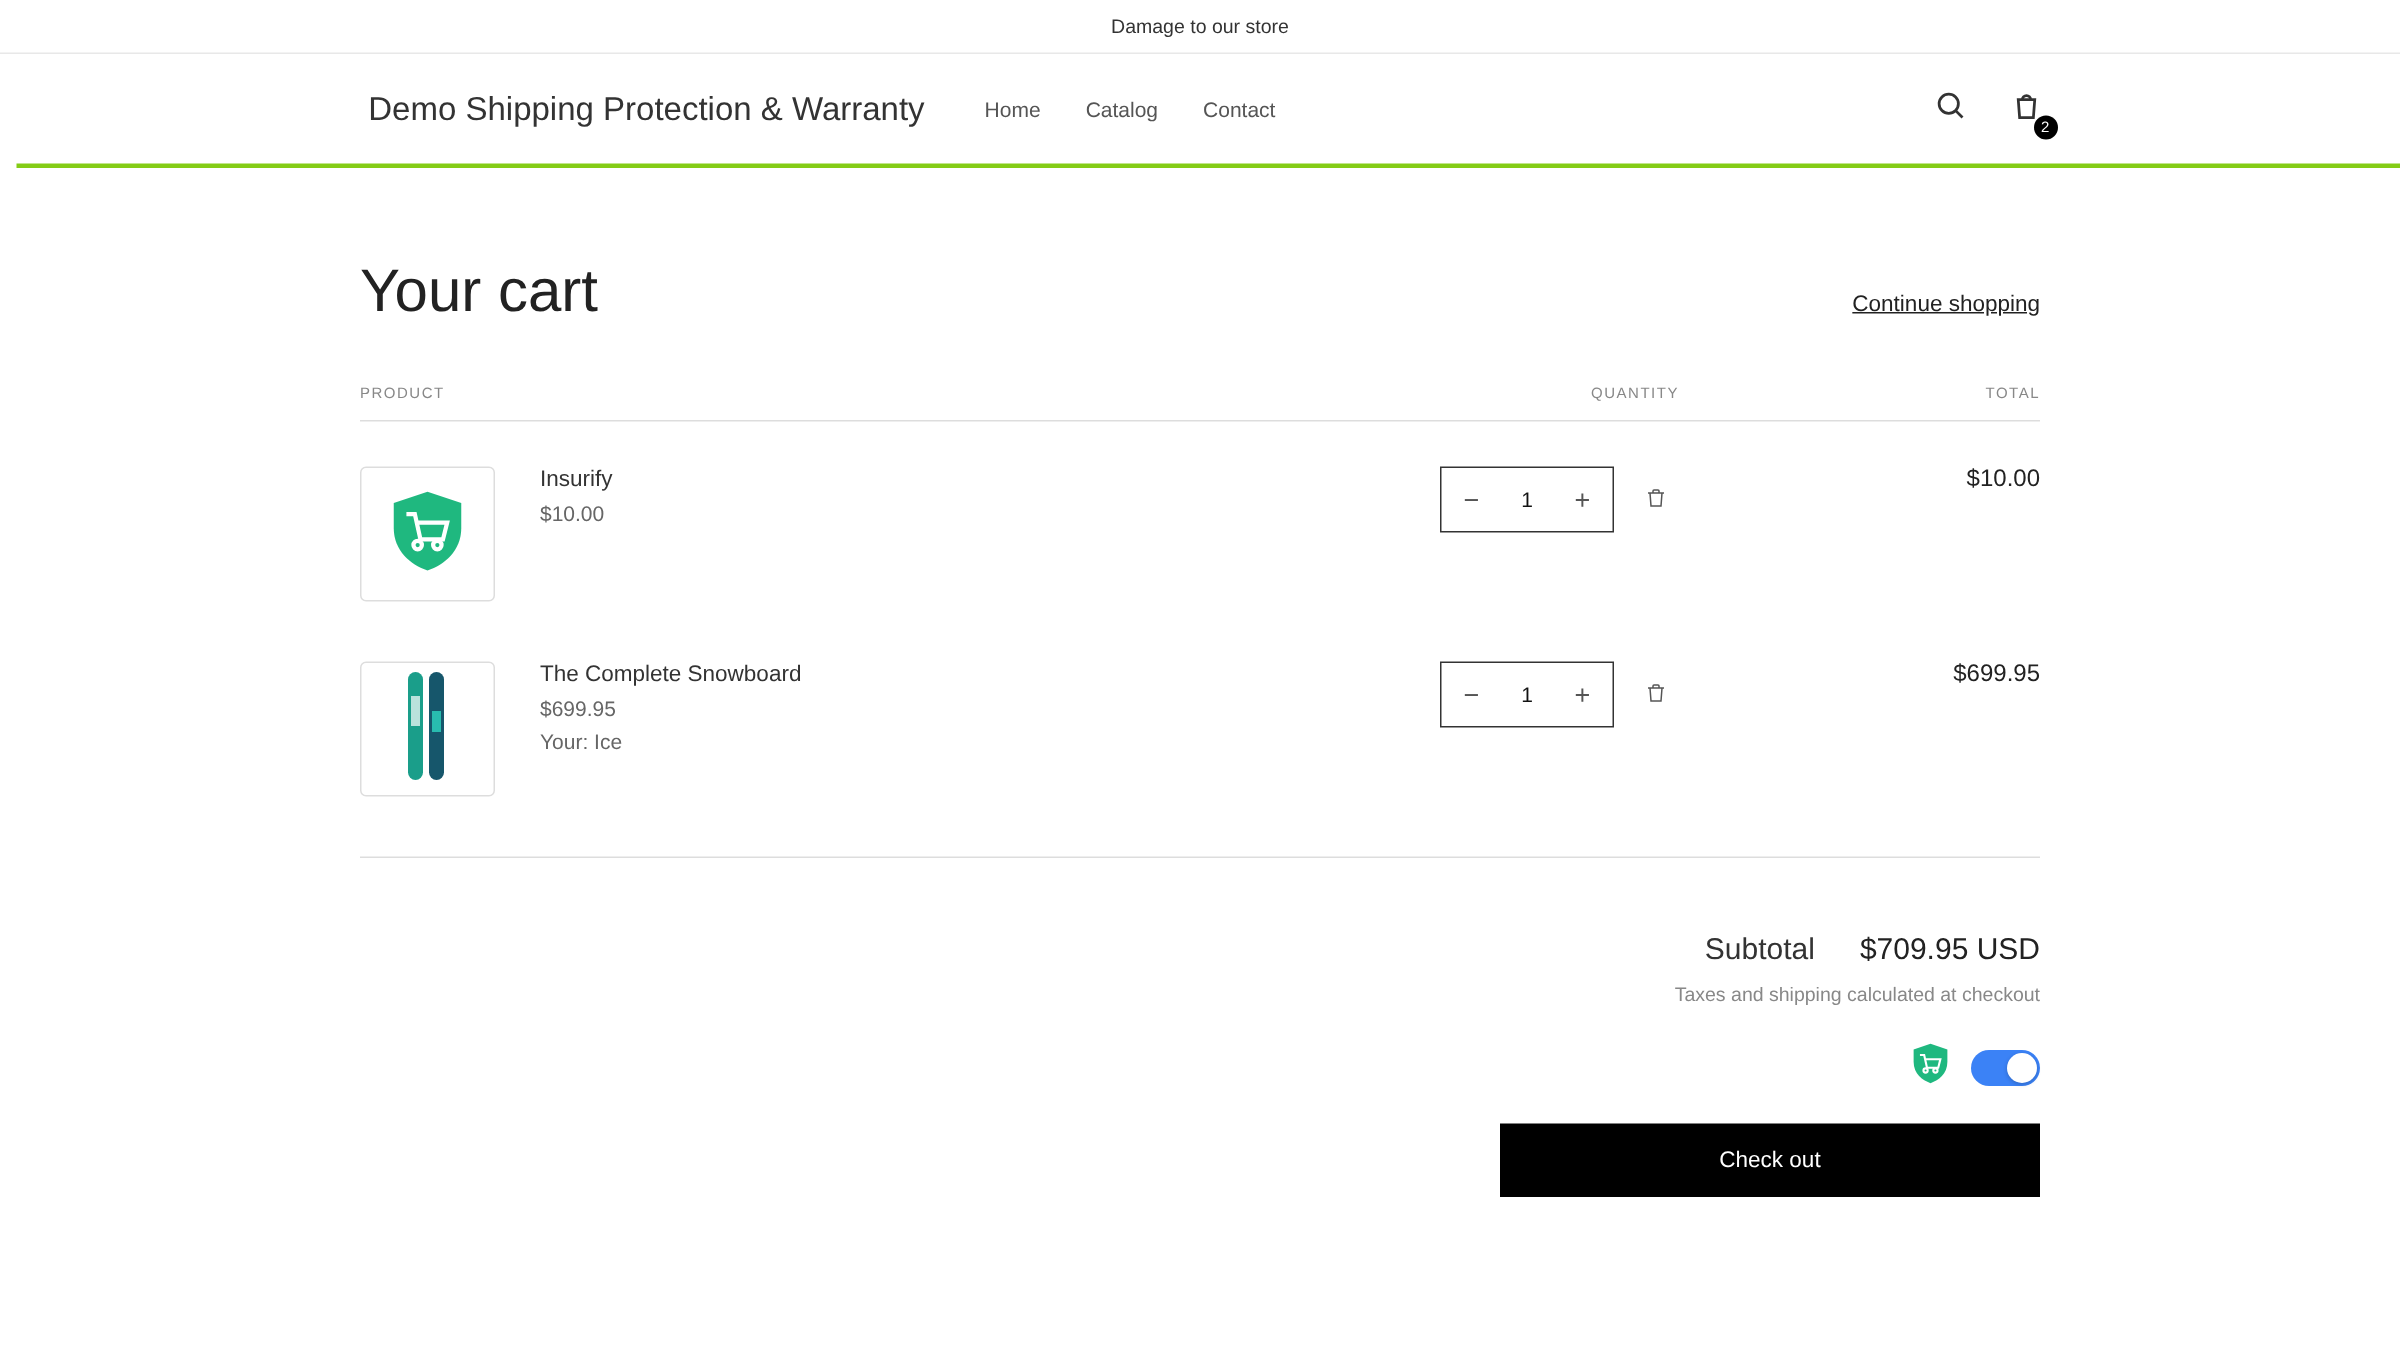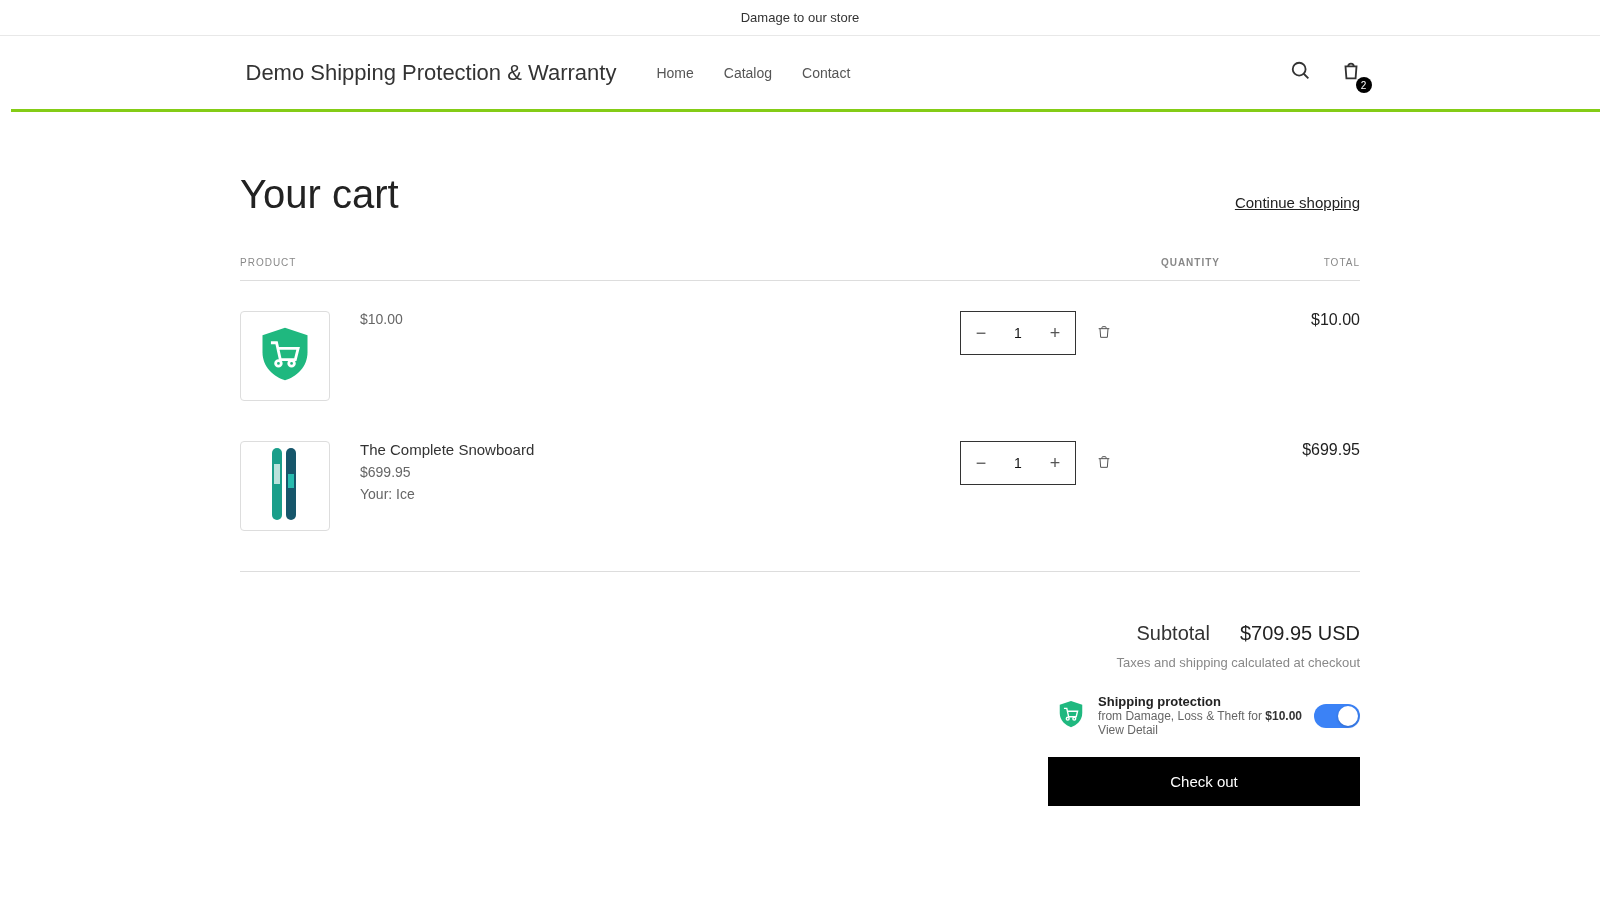--- a/index.html
+++ b/index.html
@@ -12,21 +12,21 @@
     .nav a { color: #555; text-decoration: none; font-size: 14px; }
     .header-icons { margin-left: auto; display: flex; gap: 20px; align-items: center; }
     .icon-btn { background: none; border: none; cursor: pointer; padding: 4px; position: relative; }
     .badge { position: absolute; bottom: -4px; right: -6px; background: #000; color: #fff; font-size: 10px; width: 16px; height: 16px; border-radius: 50%; display: flex; align-items: center; justify-content: center; }
     .container { max-width: 1200px; margin: 0 auto; padding: 60px 40px; }
     .cart-header { display: flex; justify-content: space-between; align-items: baseline; margin-bottom: 40px; gap: 42px; }
     .cart-title { font-size: 40px; font-weight: 400; color: #222; }
     .continue-link { color: #222; font-size: 15px; text-decoration: underline; }
     .cart-table-head { display: flex; border-bottom: 1px solid #ddd; padding-bottom: 12px; margin-bottom: 30px; font-size: 10px; letter-spacing: 1px; color: #888; text-transform: uppercase; }
     .col-product { flex: 1; }
-    .col-quantity { width: 260px; text-align: right; font-weight: bold; }
+    .col-quantity { width: 260px; text-align: center; }
     .col-total { width: 140px; text-align: right; }
     .cart-item { display: flex; align-items: flex-start; margin-bottom: 40px; }
     .item-image { width: 90px; height: 90px; border: 1px solid #ddd; border-radius: 4px; display: flex; align-items: center; justify-content: center; margin-right: 30px; flex-shrink: 0; }
     .item-info { flex: 1; }
     .item-name { font-size: 15px; color: #333; margin-bottom: 6px; }
     .item-price { font-size: 14px; color: #666; margin-bottom: 6px; }
     .item-variant { font-size: 14px; color: #666; }
     .item-quantity { width: 260px; display: flex; align-items: center; gap: 16px; }
     .qty-control { display: flex; align-items: center; border: 1px solid #333; height: 44px; }
     .qty-btn { width: 40px; height: 100%; background: none; border: none; cursor: pointer; font-size: 18px; color: #555; display:flex; align-items:center; justify-content:center;}
@@ -40,21 +40,21 @@
     .subtotal-value { color: #222; }
     .tax-note { font-size: 13px; color: #888; margin-bottom: 24px; }
     .protection-box { display: flex; align-items: center; gap: 12px; margin-bottom: 20px; }
     .protection-text { font-size: 12px; }
     .protection-title { font-weight: 700; color: #222; font-size: 13px; }
     .protection-desc { color: #666; }
     .protection-price { font-weight: 700; color: #333; }
     .protection-link { color: #666; cursor: pointer; }
     .toggle { width: 46px; height: 24px; background: #3b82f6; border-radius: 12px; position: relative; cursor: pointer; }
     .toggle-knob { width: 20px; height: 20px; background: #fff; border-radius: 50%; position: absolute; top: 2px; right: 2px; box-shadow: 0 1px 3px rgba(0,0,0,0.2); }
-    .checkout-btn { background: #000; color: #fff; border: none; width: 312px; padding: 16px; font-size: 15px; cursor: pointer; }
+    .checkout-btn { background: #000; color: #fff; border: none; width: 360px; padding: 16px; font-size: 15px; cursor: pointer; }
     .shield-icon-large svg { width: 60px; height: 60px; }
     .shield-icon-small svg { width: 30px; height: 30px; }
   </style>
 </head>
 <body>
 
 <div class="announcement-bar">Damage to our store</div>
 
 <header class="header">
   <div class="header-inner">
@@ -106,20 +106,21 @@
             <path fill="#fff" d="M22 22 h20 v14 a4 4 0 0 1 -4 4 h-12 a4 4 0 0 1 -4 -4 z" opacity="0"></path>
             <g stroke="#fff" stroke-width="3" fill="none">
               <circle cx="25" cy="42" r="3"></circle>
               <circle cx="39" cy="42" r="3"></circle>
               <path d="M17 20 h6 l4 18 h16 l3-12 h-22"></path>
             </g>
           </svg>
       </span>
     </div>
     <div class="item-info">
+      <div class="item-name">Insurify</div>
       <div class="item-price">$10.00</div>
     </div>
     <div class="item-quantity">
       <div class="qty-control">
         <button class="qty-btn">
             <span>−</span>
           </button>
         <span class="qty-value">1</span>
         <button class="qty-btn">
             <span>+</span>
@@ -186,25 +187,20 @@
       <span class="shield-icon-small">
         <svg viewBox="0 0 64 64">
             <path fill="#1fb87f" d="M32 4 L56 12 V30 C56 46 44 56 32 60 C20 56 8 46 8 30 V12 Z"></path>
             <g stroke="#fff" stroke-width="3" fill="none">
               <circle cx="25" cy="42" r="3"></circle>
               <circle cx="39" cy="42" r="3"></circle>
               <path d="M17 20 h6 l4 18 h16 l3-12 h-22"></path>
             </g>
           </svg>
       </span>
-      <div class="protection-text">
-        <div class="protection-title">Shipping protection</div>
-        <div class="protection-desc"><span>from Damage, Loss &amp; Theft for </span><span class="protection-price">$10.00</span></div>
-        <div class="protection-link">View Detail</div>
-      </div>
       <div class="toggle">
         <div class="toggle-knob"></div>
       </div>
     </div>
 
     <button class="checkout-btn">Check out</button>
   </div>
 </main>
 
 </body></html>

